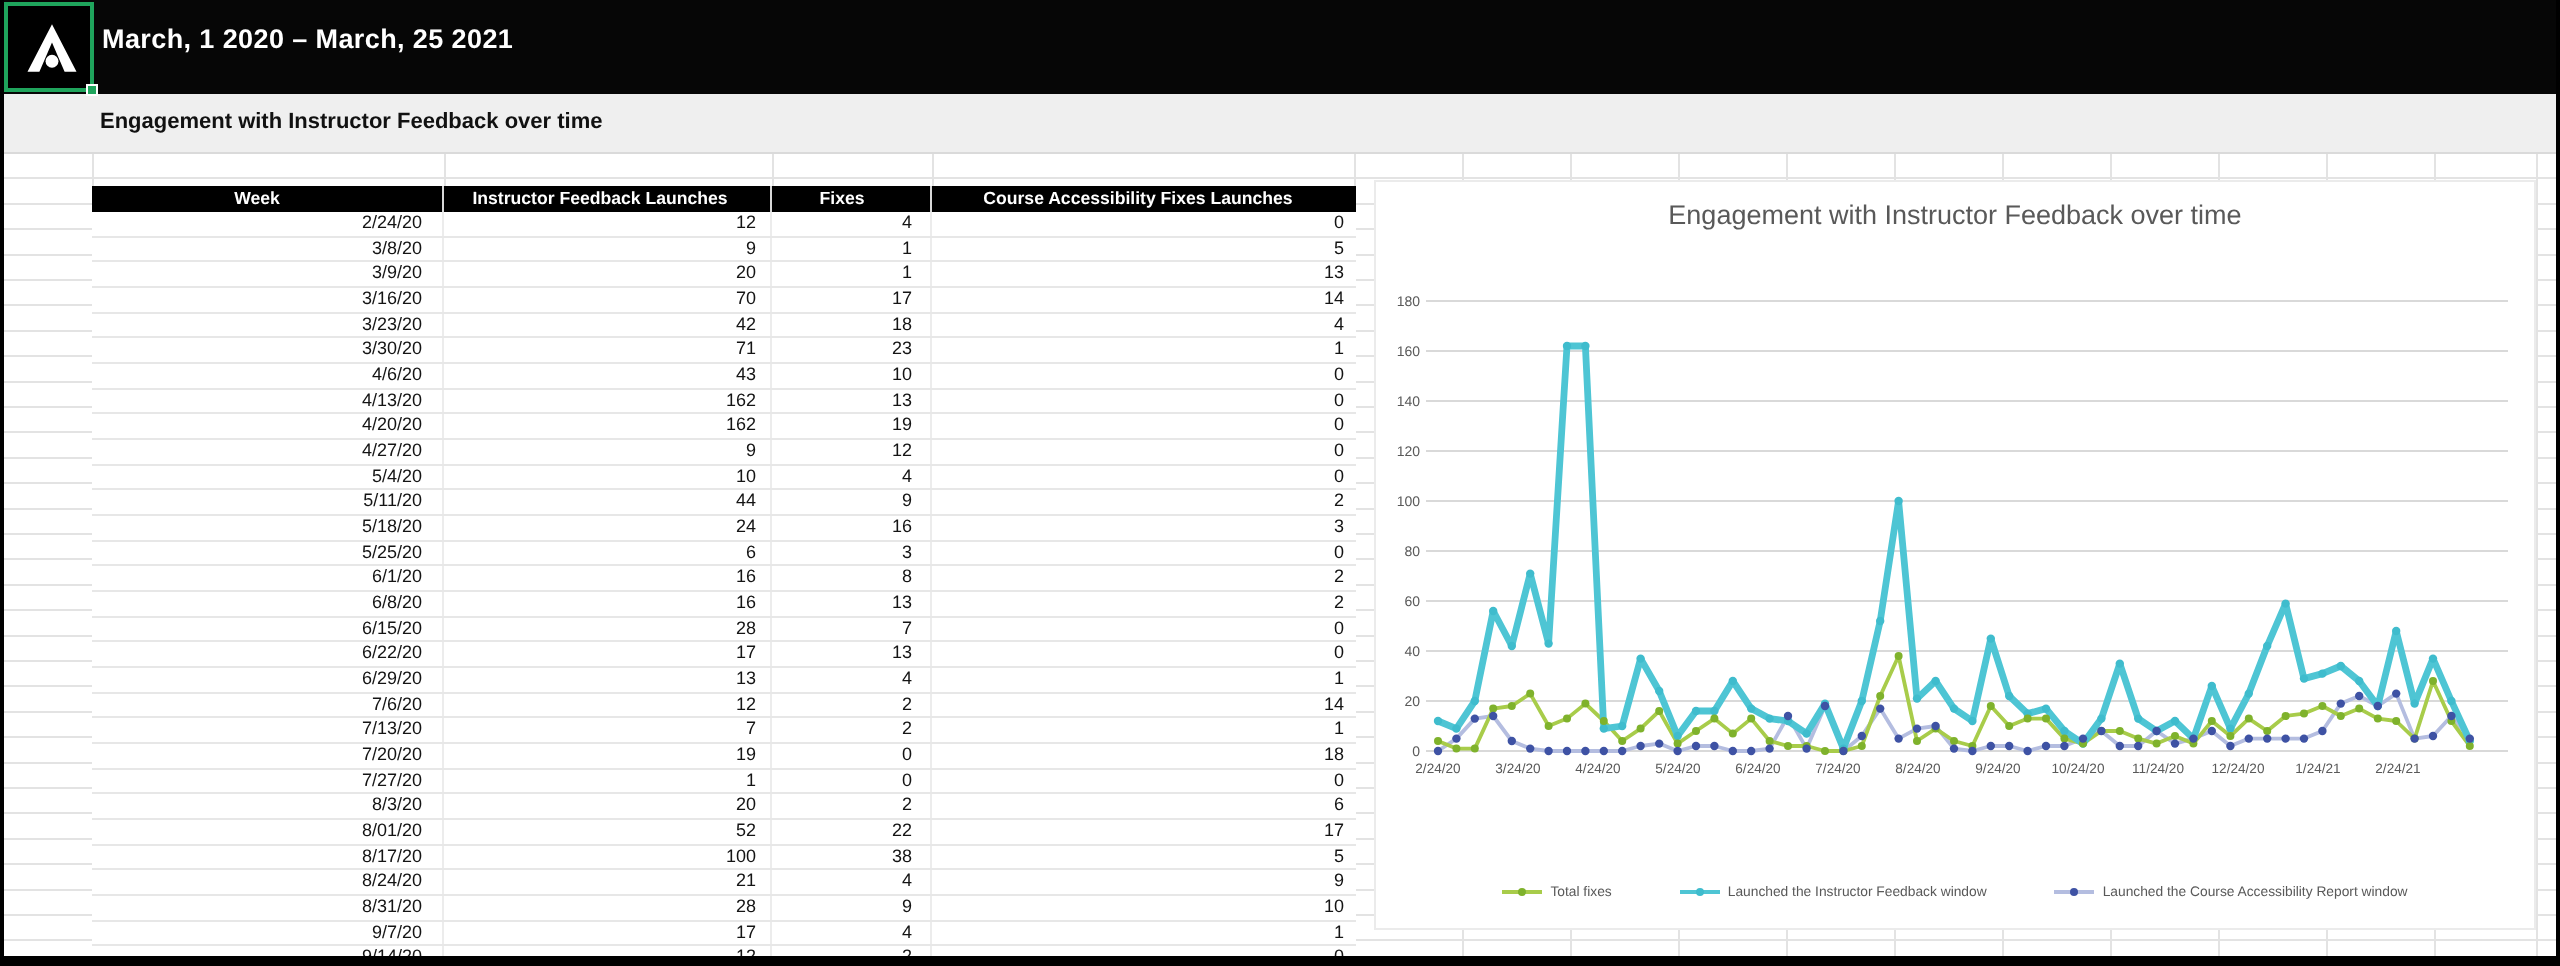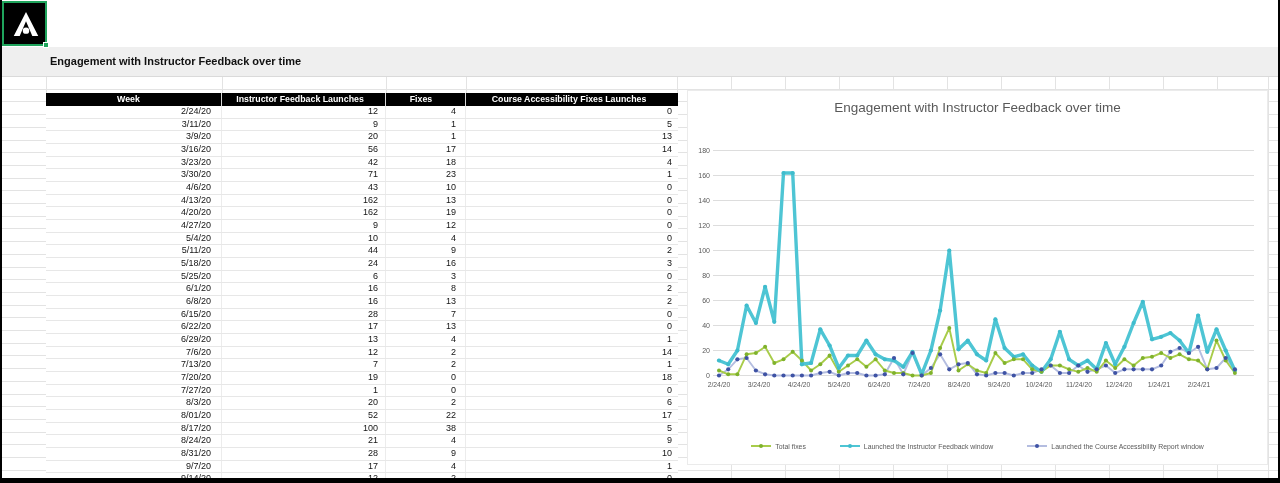--- a/index.html
+++ b/index.html
@@ -74,20 +74,23 @@
       <div class="vline" style="left: 893px;"></div>
       <div class="vline" style="left: 947px;"></div>
       <div class="vline" style="left: 1001px;"></div>
       <div class="vline" style="left: 1055px;"></div>
       <div class="vline" style="left: 1109px;"></div>
       <div class="vline" style="left: 1163px;"></div>
       <div class="vline" style="left: 1217px;"></div>
       <div class="vline" style="left: 1268px;"></div>
     </div>
 
+  <div id="topbar">
+    <span id="window-title">March, 1 2020 – March, 25 2021</span>
+  </div>
   <div id="cell-a1">
     <svg width="28" height="28" viewBox="0 0 40 38">
       <path d="M20 2 L37.5 36 L29 36 L20 15 L11 36 L2.5 36 Z" fill="#ffffff"></path>
       <circle cx="20" cy="28.5" r="4.6" fill="#ffffff"></circle>
     </svg>
     <div id="sel-handle"></div>
   </div>
 
   <div id="band">
     <span>Engagement with Instructor Feedback over time</span>
@@ -101,34 +104,34 @@
         <div class="th c3">Course Accessibility Fixes Launches</div>
       </div>
     <div>
         <div class="tr">
           <div class="td c0">2/24/20</div>
           <div class="td c1">12</div>
           <div class="td c2">4</div>
           <div class="td c3">0</div>
         </div>
         <div class="tr">
-          <div class="td c0">3/11/20</div>
+          <div class="td c0">3/8/20</div>
           <div class="td c1">9</div>
           <div class="td c2">1</div>
           <div class="td c3">5</div>
         </div>
         <div class="tr">
           <div class="td c0">3/9/20</div>
           <div class="td c1">20</div>
           <div class="td c2">1</div>
           <div class="td c3">13</div>
         </div>
         <div class="tr">
           <div class="td c0">3/16/20</div>
-          <div class="td c1">56</div>
+          <div class="td c1">70</div>
           <div class="td c2">17</div>
           <div class="td c3">14</div>
         </div>
         <div class="tr">
           <div class="td c0">3/23/20</div>
           <div class="td c1">42</div>
           <div class="td c2">18</div>
           <div class="td c3">4</div>
         </div>
         <div class="tr">

